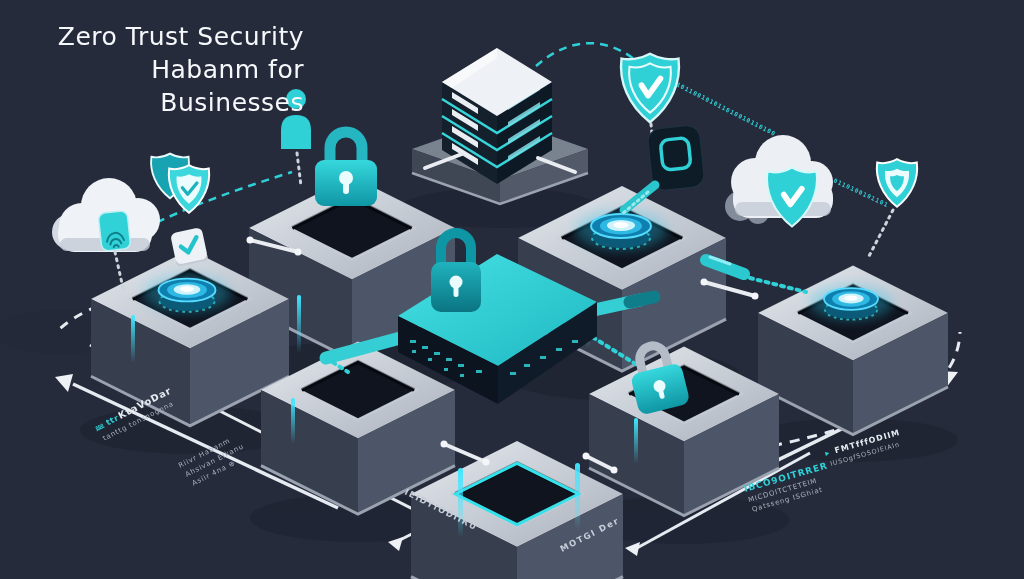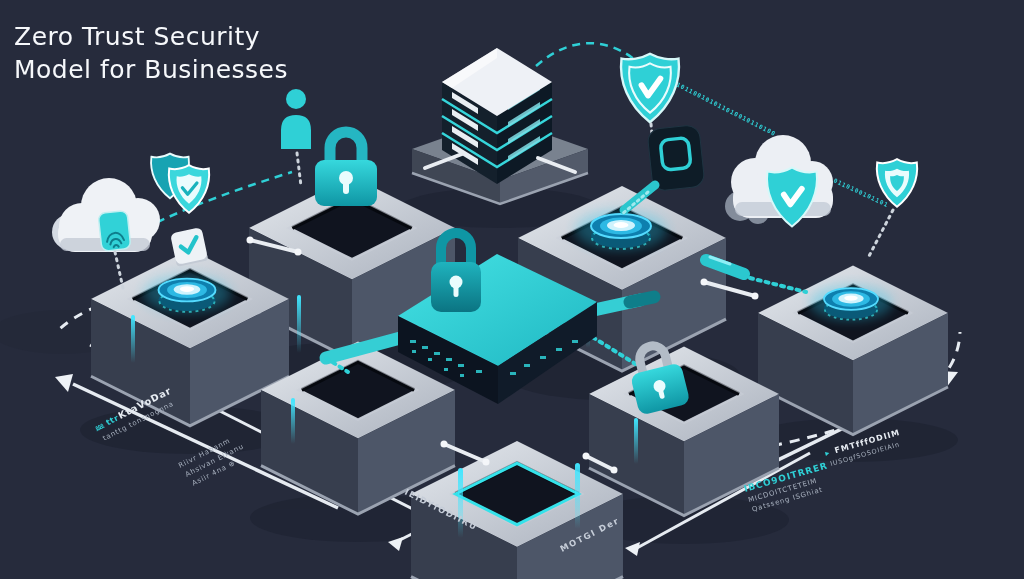--- a/index.html
+++ b/index.html
@@ -1,17 +1,17 @@
 <!DOCTYPE html>
 <html><head>
 <meta charset="utf-8">
 <style>
   html,body{margin:0;padding:0;background:#14161f;}
   #canvas{position:relative;width:1024px;height:579px;overflow:hidden;background:#262b3c;font-family:"DejaVu Sans",sans-serif;}
-  #title{position:absolute;left:14px;top:20px;width:290px;text-align:left;color:#f6f8fb;font-size:25px;line-height:33px;font-weight:500;letter-spacing:.5px;}
+  #title{position:absolute;left:14px;top:20px;width:290px;text-align:right;color:#f6f8fb;font-size:25px;line-height:33px;font-weight:500;letter-spacing:.5px;}
   svg{position:absolute;left:0;top:0;}
   .lblAccent{fill:#2fd0d6;font-family:"DejaVu Sans",sans-serif;font-size:8px;font-weight:700;letter-spacing:.5px;}
   .lblMain{fill:#e8edf3;font-family:"DejaVu Sans",sans-serif;font-size:9.5px;font-weight:700;letter-spacing:1px;}
   .lblSub{fill:#a8b1bf;font-family:"DejaVu Sans",sans-serif;font-size:7px;letter-spacing:.8px;}
   .lblMain2{fill:#c6cdd8;font-family:"DejaVu Sans",sans-serif;font-size:8.5px;font-weight:700;letter-spacing:1.5px;}
   .lblTeal{fill:#2fd0d6;font-family:"DejaVu Sans",sans-serif;font-size:9px;font-weight:700;letter-spacing:1px;}
   .binary{fill:#2fd0d6;font-family:"DejaVu Sans Mono",monospace;font-size:6px;font-weight:600;letter-spacing:1px;}
 </style>
 </head>
 <body>
@@ -325,16 +325,16 @@
   </g>
   <g transform="translate(826,456) rotate(-16)">
     <text class="lblAccent" x="0" y="0">▸</text>
     <text class="lblMain" x="10" y="0" style="font-size:8px">FMTfffODIIM</text>
     <text class="lblSub" x="2" y="11" style="font-size:6.5px">IUSOgfSOSOIEIAIn</text>
   </g>
 </svg>
 
 <div id="title">
   <div>Zero Trust Security</div>
-  <div>Model for Businesses</div>
+  <div>Habanm for Businesses</div>
 </div>
 
 </div>
 
 </body></html>

